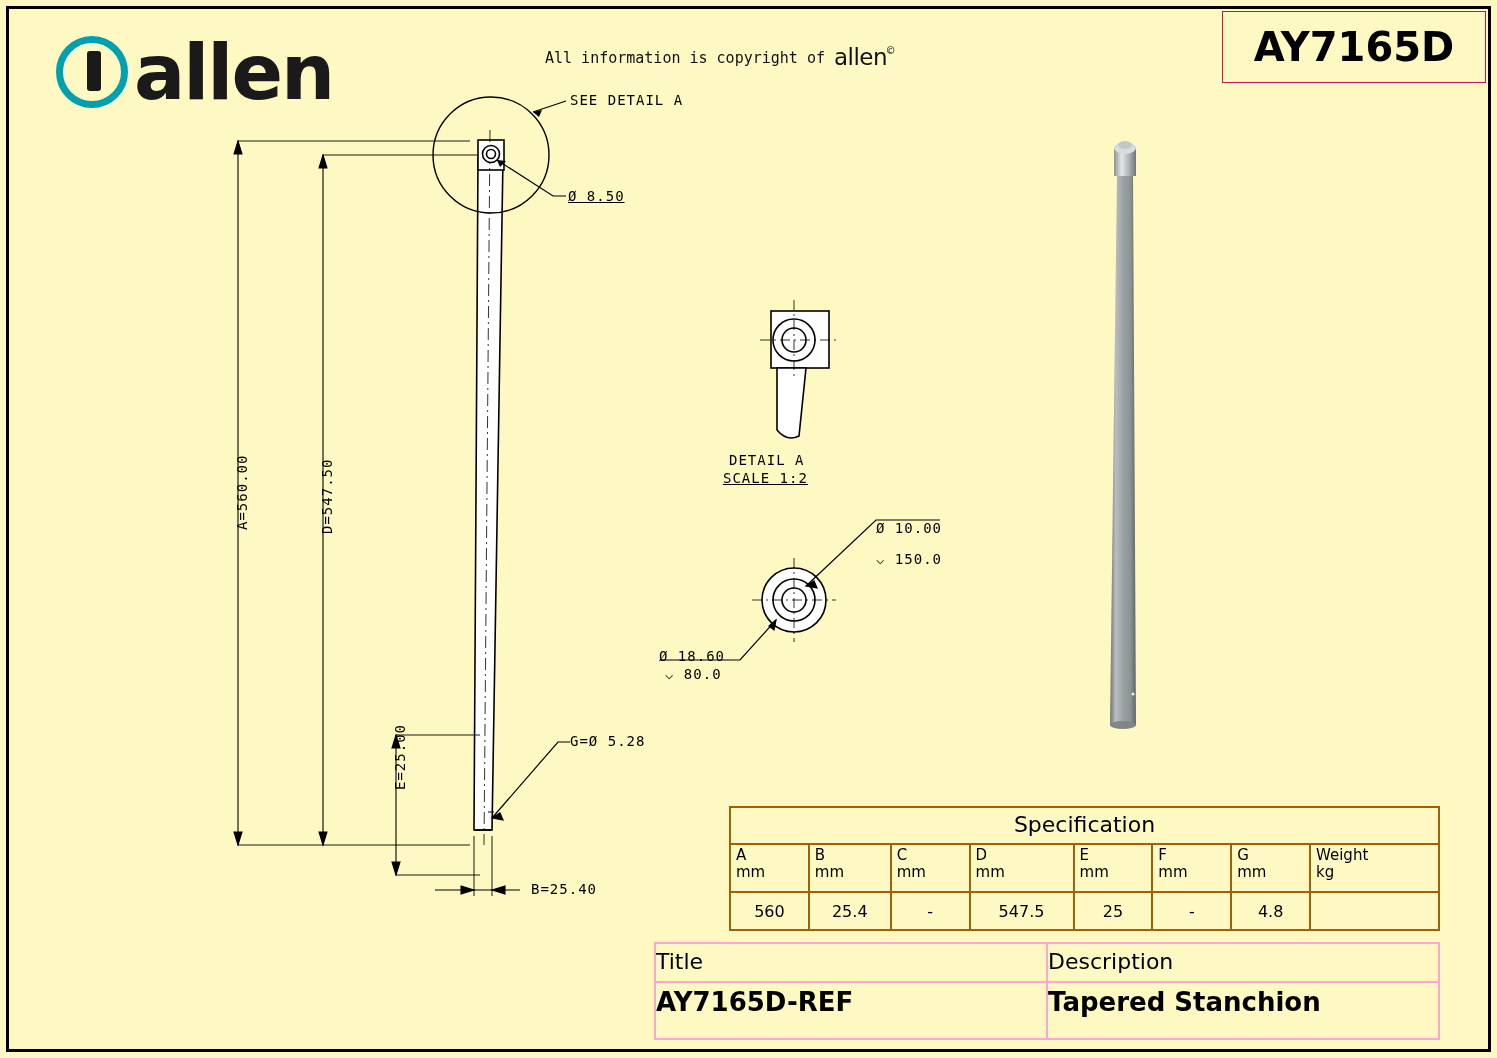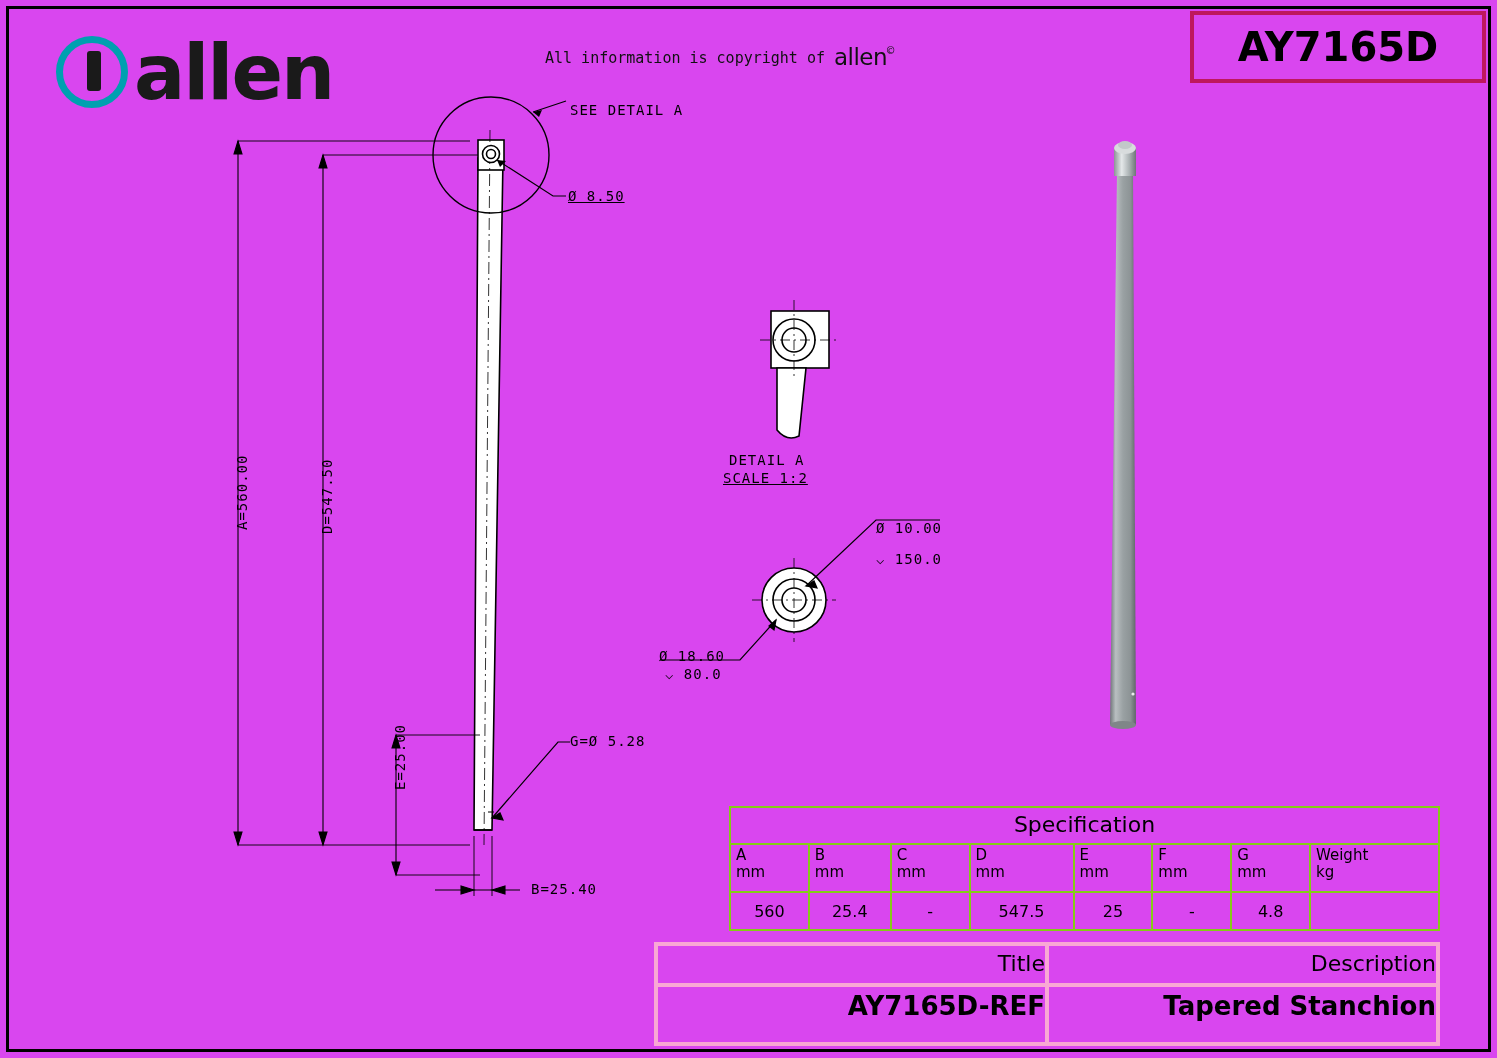--- a/index.html
+++ b/index.html
@@ -7,21 +7,21 @@
     padding: 0;
     background: #ffffff;
   }
   body {
     font-family: "DejaVu Sans", sans-serif;
   }
   #sheet {
     position: relative;
     width: 1497px;
     height: 1058px;
-    background: #d946ef;
+    background: #fef9c3;
     overflow: hidden;
   }
   .border-outer {
     position: absolute;
     left: 6px;
     top: 6px;
     width: 1485px;
     height: 1046px;
     border: 3px solid #000;
     box-sizing: border-box;
@@ -82,23 +82,23 @@
   #copyright .sup {
     font-size: 12px;
     vertical-align: 8px;
   }
 
   
   #partno-box {
     position: absolute;
     right: 11px;
     top: 11px;
-    width: 296px;
+    width: 264px;
     height: 72px;
-    border: 4px solid #be185d;
+    border: 1px solid #be185d;
     box-sizing: border-box;
     display: flex;
     align-items: center;
     justify-content: center;
   }
   #partno-box span {
     font-size: 40px;
     font-weight: bold;
     letter-spacing: 0px;
     color: #000;
@@ -115,21 +115,21 @@
   #spec-table {
     position: absolute;
     left: 729px;
     top: 806px;
     width: 711px;
     border-collapse: collapse;
     font-size: 15px;
     color: #000;
   }
   #spec-table td, #spec-table th {
-    border: 2px solid #84cc16;
+    border: 2px solid #a16207;
     padding: 0;
   }
   #spec-table .title-cell {
     text-align: center;
     font-size: 22px;
     padding: 4px 0 6px 0;
     font-weight: normal;
   }
   #spec-table .hdr {
     height: 44px;
@@ -149,22 +149,22 @@
   
   #title-block {
     position: absolute;
     left: 654px;
     top: 942px;
     width: 786px;
     border-collapse: collapse;
     color: #000;
   }
   #title-block td {
-    border: 4px solid #f9a8d4;
-    text-align: right;
+    border: 2px solid #f9a8d4;
+    text-align: left;
     margin-top: 8px;
   }
   #title-block .lbl {
     font-size: 22px;
     padding: 5px 0 7px 0;
   }
   #title-block .val {
     font-size: 26px;
     font-weight: bold;
     padding: 4px 0 21px 0;
@@ -333,21 +333,21 @@
       <ellipse cx="1123" cy="725" rx="13" ry="4" fill="#7f8688"></ellipse>
 
       <path d="M 1114 148 L 1114 176 L 1136 176 L 1136 148 Z" fill="url(#capGrad)"></path>
       <ellipse cx="1125" cy="148" rx="11" ry="6" fill="#d8dcdd"></ellipse>
       <ellipse cx="1125" cy="145" rx="7" ry="4" fill="#c2c8c9"></ellipse>
 
       <circle cx="1133" cy="694" r="1.6" fill="#e9ecec"></circle>
     </g>
   </svg>
 
-  <div class="dimtext" style="left:570px; top:92px;margin-top:10px;">SEE DETAIL A</div>
+  <div class="dimtext" style="left:570px; top:92px;">SEE DETAIL A</div>
   <div class="dimtext" style="left:568px; top:188px;text-decoration:underline;">Ø 8.50</div>
 
   <div class="dimtext" style="left:729px; top:452px;">DETAIL A</div>
   <div class="dimtext" style="left:723px; top:470px;text-decoration:underline;">SCALE 1:2</div>
 
   <div class="dimtext" style="left:876px; top:505px;margin-top:15px;">Ø 10.00</div>
   <div class="dimtext" style="left:876px; top:551px;text-align:right;">⌵ 150.0</div>
   <div class="dimtext" style="left:659px; top:648px;">Ø 18.60</div>
   <div class="dimtext" style="left:665px; top:666px;">⌵ 80.0</div>
 

